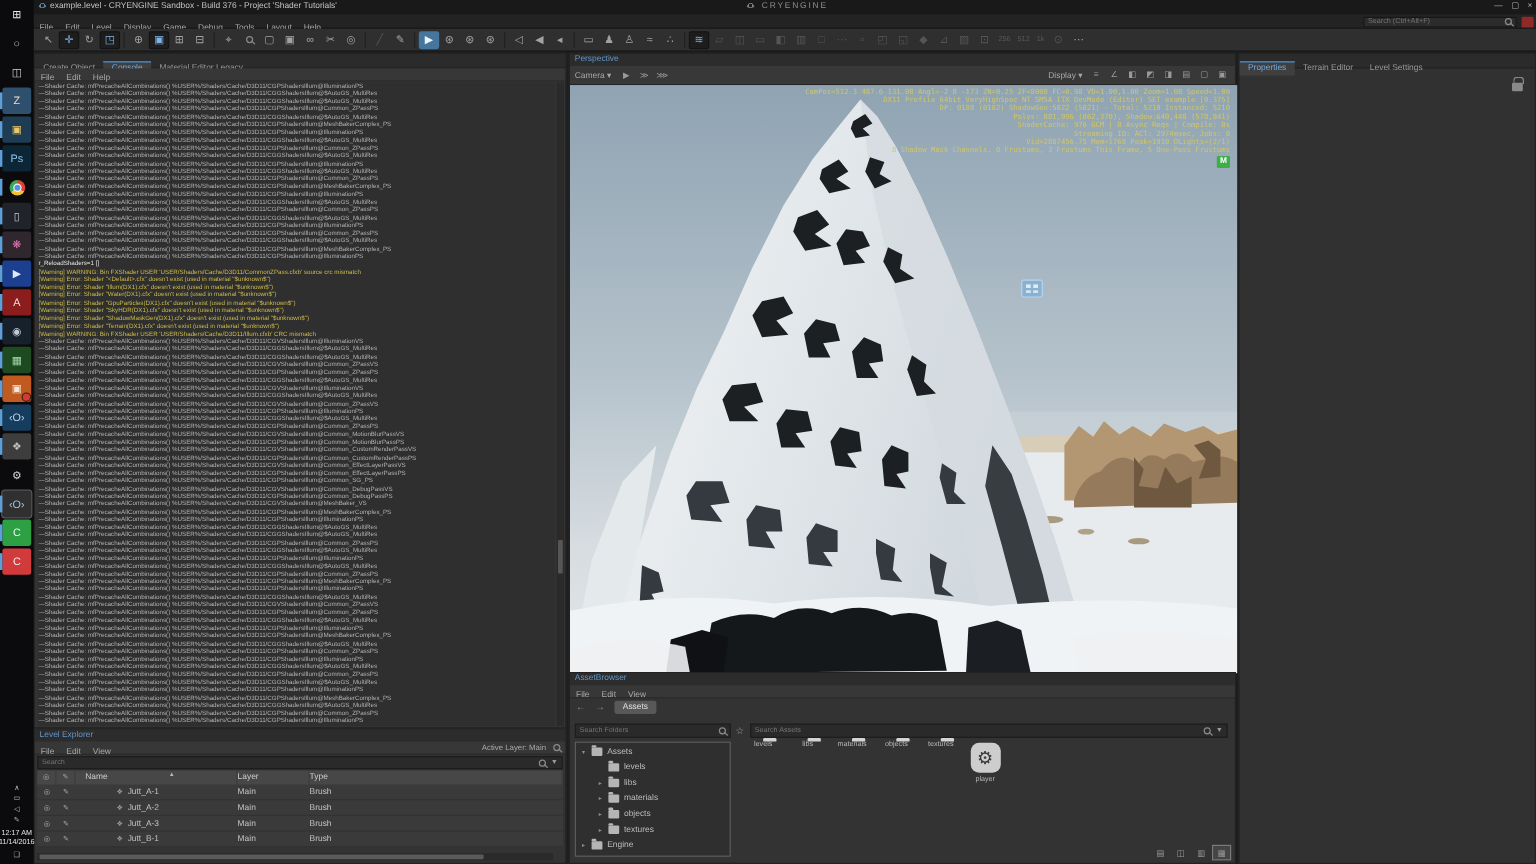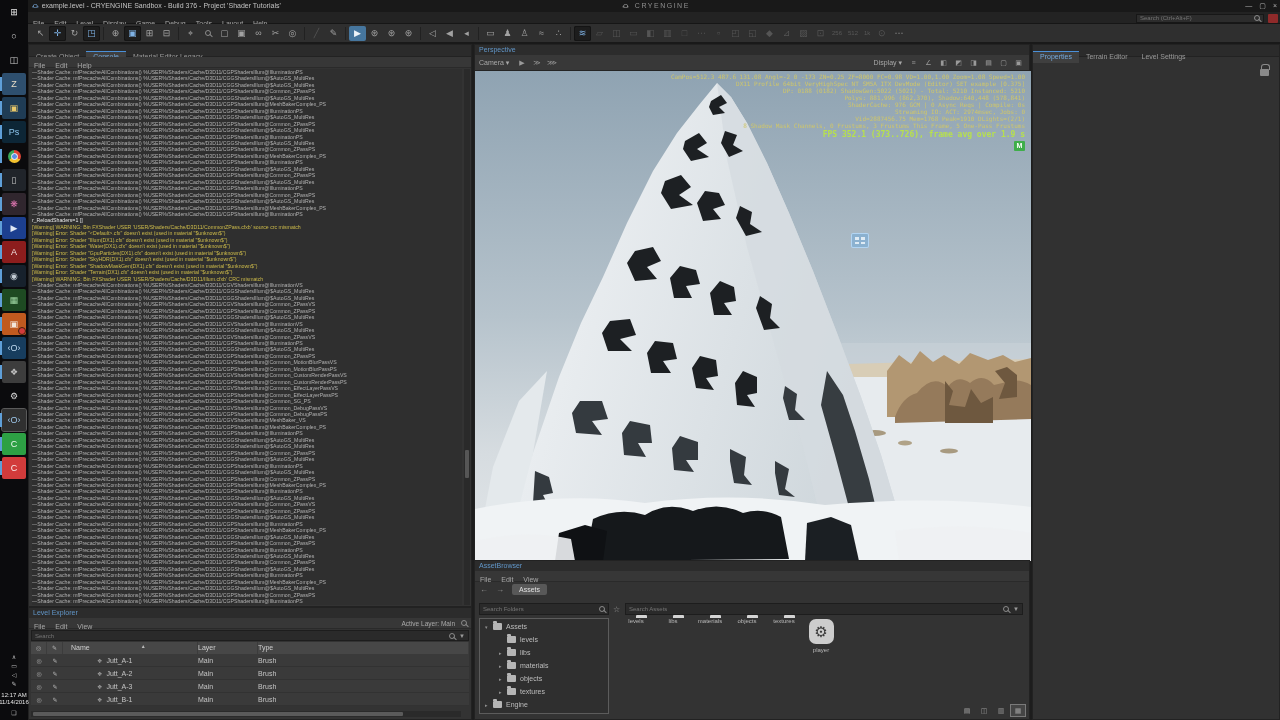--- a/index.html
+++ b/index.html
@@ -634,21 +634,20 @@
 
         <div>CamPos=512.3 487.6 131.08 Angl=-2 0 -173 ZN=0.25 ZF=8000 FC=0.98 VD=1.00,1.00 Zoom=1.08 Speed=1.00</div>
             <div>DX11 Profile 64bit VeryHighSpec NT SM5A ITX DevMode (Editor) SET example [0.375]</div>
             <div>DP: 0188 (0182) ShadowGen:5022 (5021) - Total: 5210 Instanced: 5210</div>
             <div>Polys: 881,996 (862,370), Shadow:640,448 (578,841)</div>
             <div>ShaderCache: 976 GCM | 0 Async Reqs | Compile: 0s</div>
             <div>Streaming IO: ACT: 2974msec, Jobs: 0</div>
             <div>Vid=2887456.75 Mem=1768 Peak=1910 DLights=(2/1)</div>
             <div>8 Shadow Mask Channels,  0 Frustums,  3 Frustums This Frame, 5 One-Pass Frustums</div>
           </div>
-        <div class="fps">FPS 352.1 (373..726), frame avg over 1.9 s</div>
         <span class="mbadge">M</span>
       </div>
       <div class="gizmo">
           <i></i>
           <i></i>
           <i></i>
           <i></i>
         </div>
     </div>
   </div>

